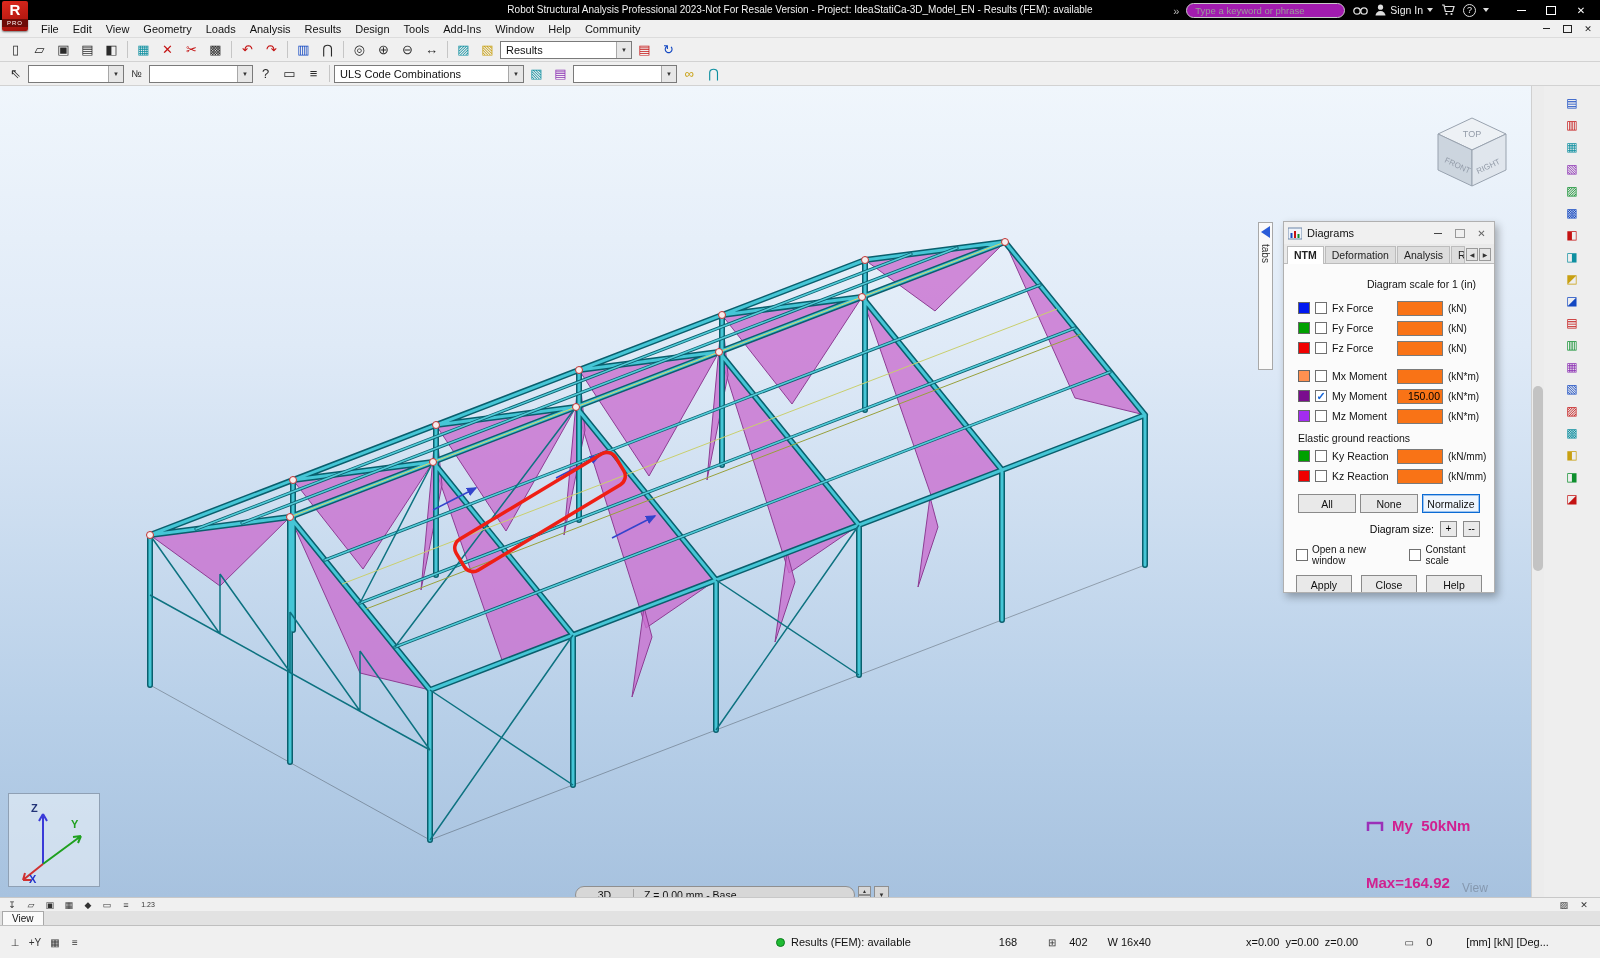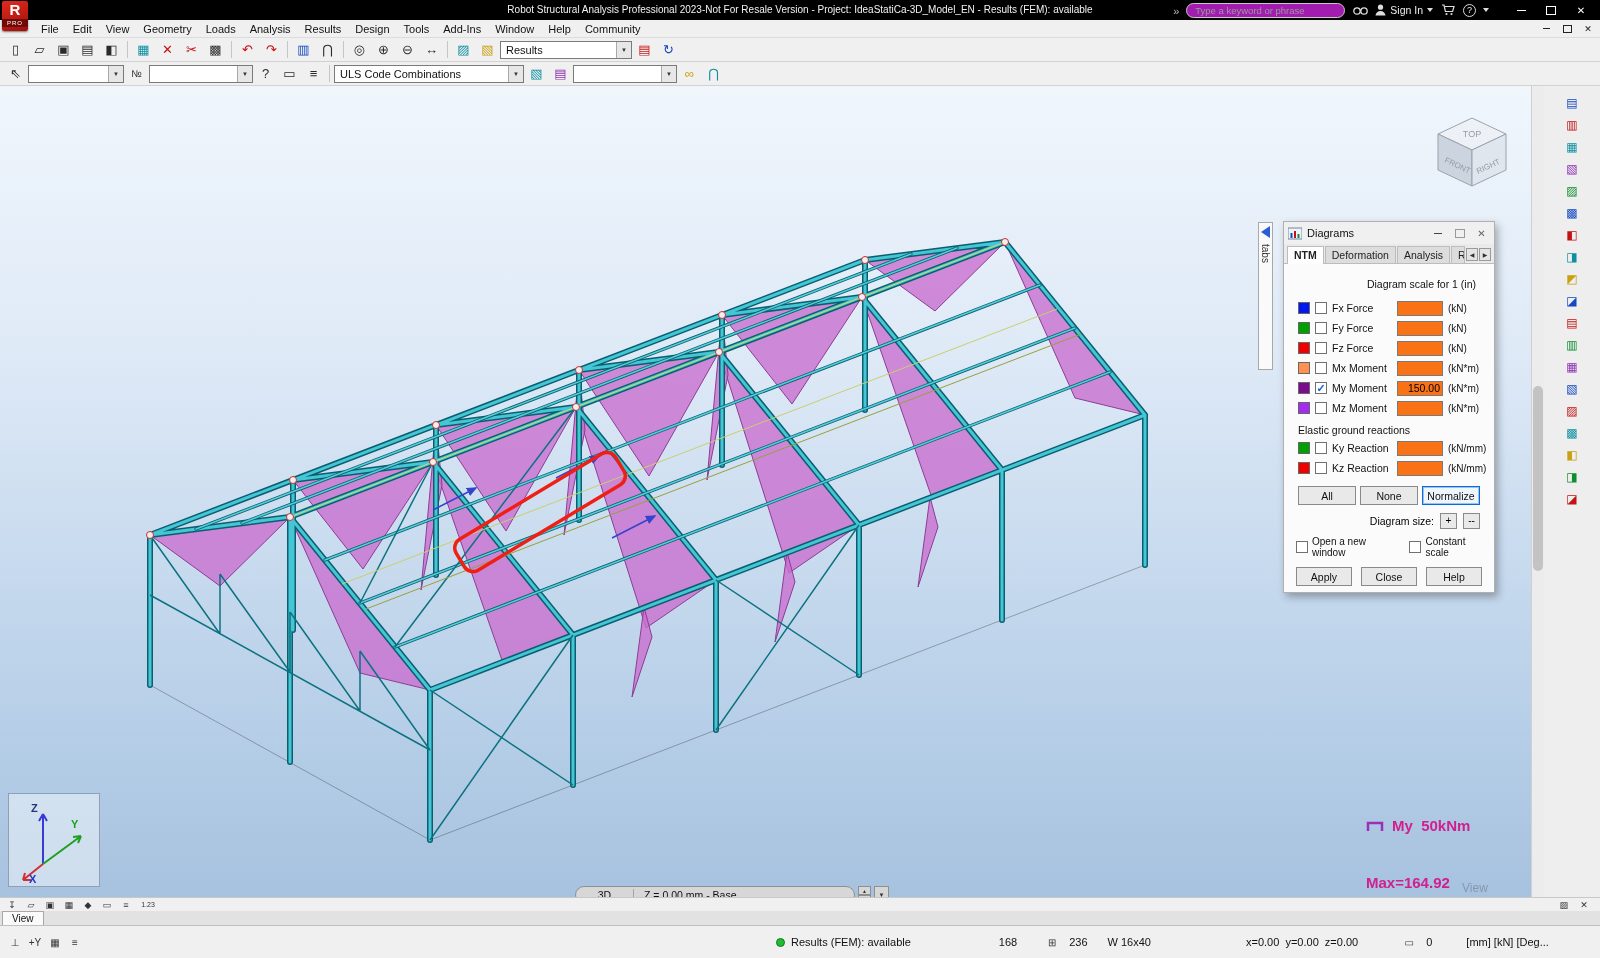--- a/index.html
+++ b/index.html
@@ -99,21 +99,21 @@
 .dlg-tabs{height:20px;display:flex;align-items:flex-end;padding:0 3px;border-bottom:1px solid #bcbcbc;background:#eaeaea}
 .dtab{padding:2px 6px 2px;font-size:10.5px;color:#222;border:1px solid #bcbcbc;border-bottom:none;background:#ddd;margin-right:1px;white-space:nowrap}
 .dtab.active{background:#fff;font-weight:bold;position:relative;top:1px;padding-bottom:3px}
 .dtab.clip{max-width:46px;overflow:hidden}
 .tabscroll{margin-left:auto;display:flex;gap:1px;margin-bottom:2px}
 .tsbtn{width:12px;height:13px;background:#e4e4e4;border:1px solid #9a9a9a;display:flex;align-items:center;justify-content:center;font-size:6px;color:#333}
 .ts-l::before{content:"◀"}.ts-r::before{content:"▶"}
 .dlg-body{background:#fbfbfb;height:330px;padding-top:2px}
 .scale{margin:12px 18px 8px 0;text-align:right;font-size:10.5px;color:#111}
 .drow{display:flex;align-items:center;padding-left:14px;gap:5px;height:20px}
-.drow.gap{}
+.drow.gap{margin-top:8px}
 .swatch{width:12px;height:12px;border:1px solid #666;flex:0 0 12px}
 .cb{width:12px;height:12px;border:1px solid #707070;background:#fff;flex:0 0 12px;display:flex;align-items:center;justify-content:center}
 .cb.checked::before{content:"✓";color:#1565d8;font-size:11px;font-weight:bold;line-height:1}
 .dlabel{width:60px;font-size:10.5px;color:#111}
 .dinput{width:46px;height:15px;border:1px solid #7a7a7a;background:#f97316;font-size:10.5px;text-align:right;padding-right:2px;outline:none}
 .dunit{width:46px;font-size:10px;color:#111}
 .elastic{margin:6px 0 2px 14px;font-size:10.5px;color:#111}
 .btnrow{display:flex;gap:4px;padding:8px 14px 0}
 .dbtn{flex:1;height:19px;background:#e9e9e9;border:1px solid #8a8a8a;font-size:10.5px;color:#111}
 .dbtn.focus{border:1px solid #0b6bd4;box-shadow:inset 0 0 0 1px #9cc3ef;background:#eef5fd}
@@ -581,21 +581,21 @@
     <span class="sgroup" style="margin-left:690px">
       <span class="dot"></span>
       <span>Results (FEM): available</span>
     </span>
 
     <span class="sgroup" style="margin-left:88px">
       <span>168</span>
     </span>
     <span class="sgroup" style="margin-left:26px">
       <span class="schip">⊞</span>
-      <span>236</span>
+      <span>402</span>
     </span>
     <span class="sgroup" style="margin-left:20px">
       <span>W 16x40</span>
     </span>
     <span class="sgroup" style="margin-left:95px">
       <span>x=0.00  y=0.00  z=0.00</span>
     </span>
     <span class="sgroup" style="margin-left:42px">
       <span class="schip">▭</span>
       <span>0</span>

